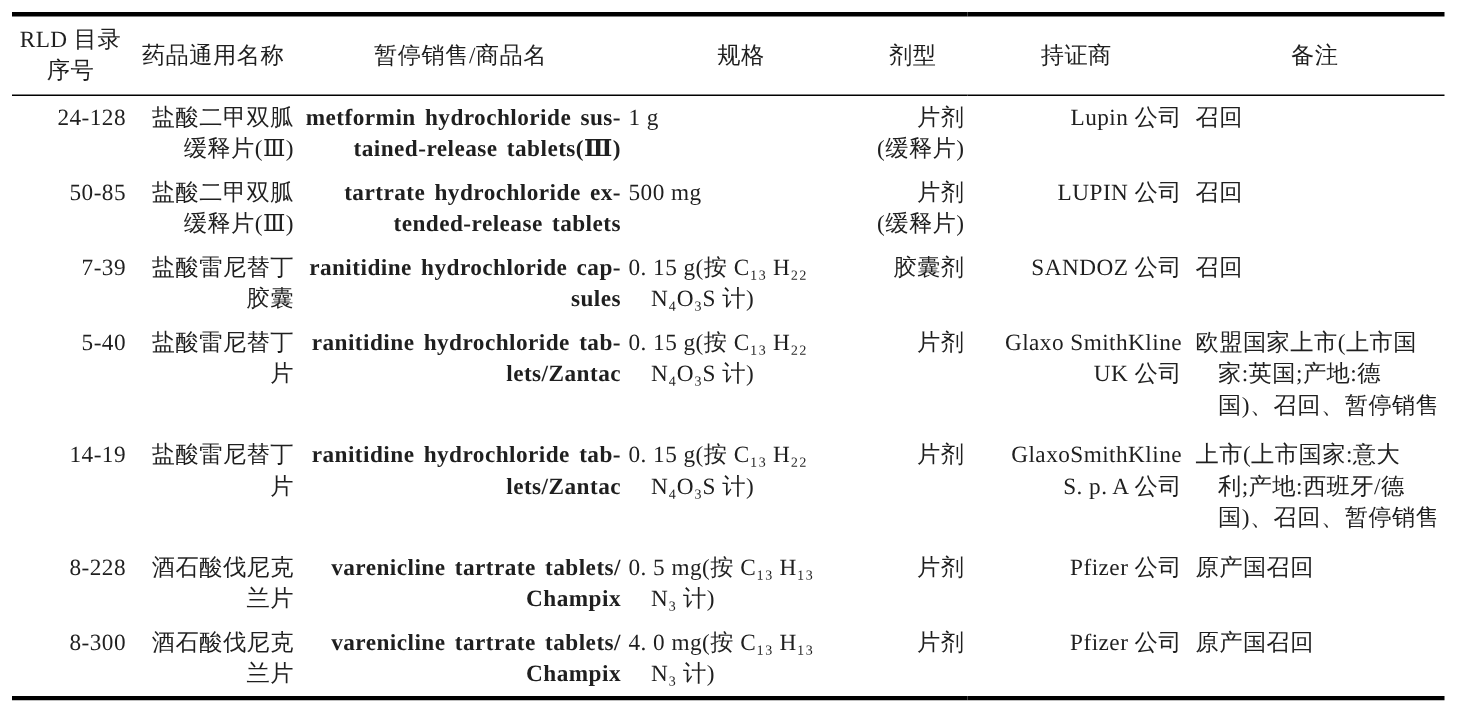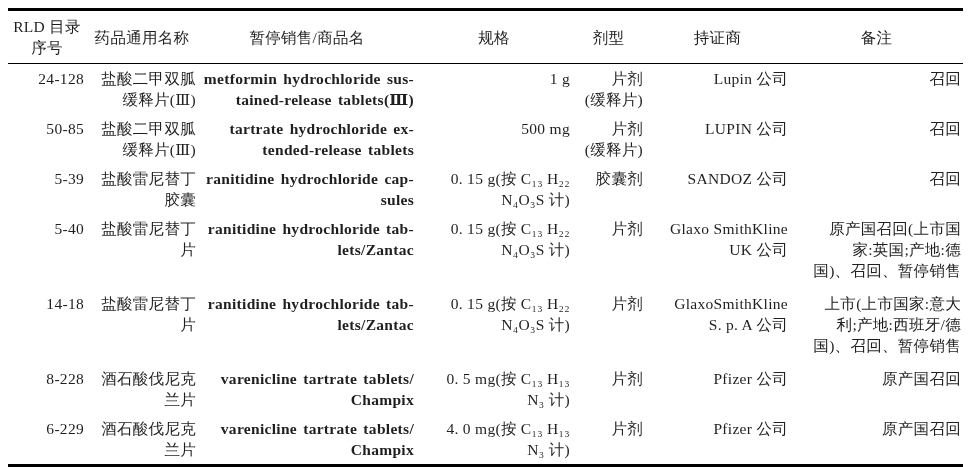--- a/index.html
+++ b/index.html
@@ -34,21 +34,21 @@
     vertical-align: top;
     font-weight: normal;
     font-size: 15.5px;
     line-height: 21px;
     letter-spacing: 0.3px;
     padding: 4px 2px;
   }
   th { text-align: center; vertical-align: middle; padding: 5px 2px; }
 
   td.align-center { text-align: right; }
-  td.align-left   { text-align: right; }
+  td.align-left   { text-align: left; }
 
   
   td.cell-english_name { word-spacing: 2px; font-weight: bold; }
 
   
   td.align-left .line.cont { padding-left: 15px; }
   td.cell-spec   { padding-left: 3px; }
   td.cell-remark { padding-left: 7px; }
 
   
@@ -144,21 +144,21 @@
           </td>
           <td class="align-center cell-license_holder">
             <div class="line">LUPIN 公司</div>
           </td>
           <td class="align-left cell-remark">
             <div class="line">召回</div>
           </td>
         </tr>
         <tr class="row-2">
           <td class="align-center cell-rld">
-            <div class="line">5-39</div>
+            <div class="line">7-39</div>
           </td>
           <td class="align-center cell-generic_name">
             <div class="line">盐酸雷尼替丁</div>
             <div class="line cont">胶囊</div>
           </td>
           <td class="align-center cell-english_name">
             <div class="line">ranitidine hydrochloride cap-</div>
             <div class="line cont">sules</div>
           </td>
           <td class="align-left cell-spec">
@@ -192,28 +192,28 @@
             <div class="line cont">N₄O₃S 计)</div>
           </td>
           <td class="align-center cell-dosage_form">
             <div class="line">片剂</div>
           </td>
           <td class="align-center cell-license_holder">
             <div class="line">Glaxo SmithKline</div>
             <div class="line cont">UK 公司</div>
           </td>
           <td class="align-left cell-remark">
-            <div class="line">原产国召回(上市国</div>
+            <div class="line">欧盟国家上市(上市国</div>
             <div class="line cont">家:英国;产地:德</div>
             <div class="line cont">国)、召回、暂停销售</div>
           </td>
         </tr>
         <tr class="row-4">
           <td class="align-center cell-rld">
-            <div class="line">14-18</div>
+            <div class="line">14-19</div>
           </td>
           <td class="align-center cell-generic_name">
             <div class="line">盐酸雷尼替丁</div>
             <div class="line cont">片</div>
           </td>
           <td class="align-center cell-english_name">
             <div class="line">ranitidine hydrochloride tab-</div>
             <div class="line cont">lets/Zantac</div>
           </td>
           <td class="align-left cell-spec">
@@ -254,21 +254,21 @@
           </td>
           <td class="align-center cell-license_holder">
             <div class="line">Pfizer 公司</div>
           </td>
           <td class="align-left cell-remark">
             <div class="line">原产国召回</div>
           </td>
         </tr>
         <tr class="row-6">
           <td class="align-center cell-rld">
-            <div class="line">6-229</div>
+            <div class="line">8-300</div>
           </td>
           <td class="align-center cell-generic_name">
             <div class="line">酒石酸伐尼克</div>
             <div class="line cont">兰片</div>
           </td>
           <td class="align-center cell-english_name">
             <div class="line">varenicline tartrate tablets/</div>
             <div class="line cont">Champix</div>
           </td>
           <td class="align-left cell-spec">

